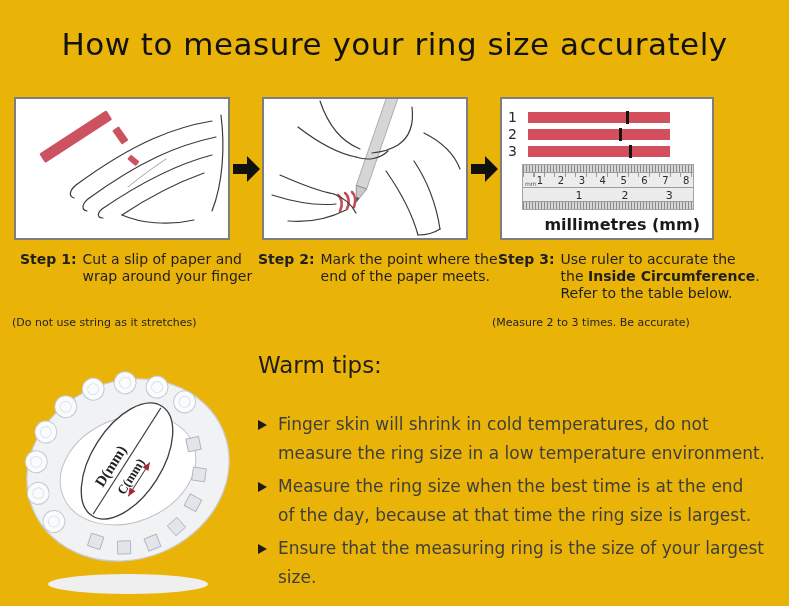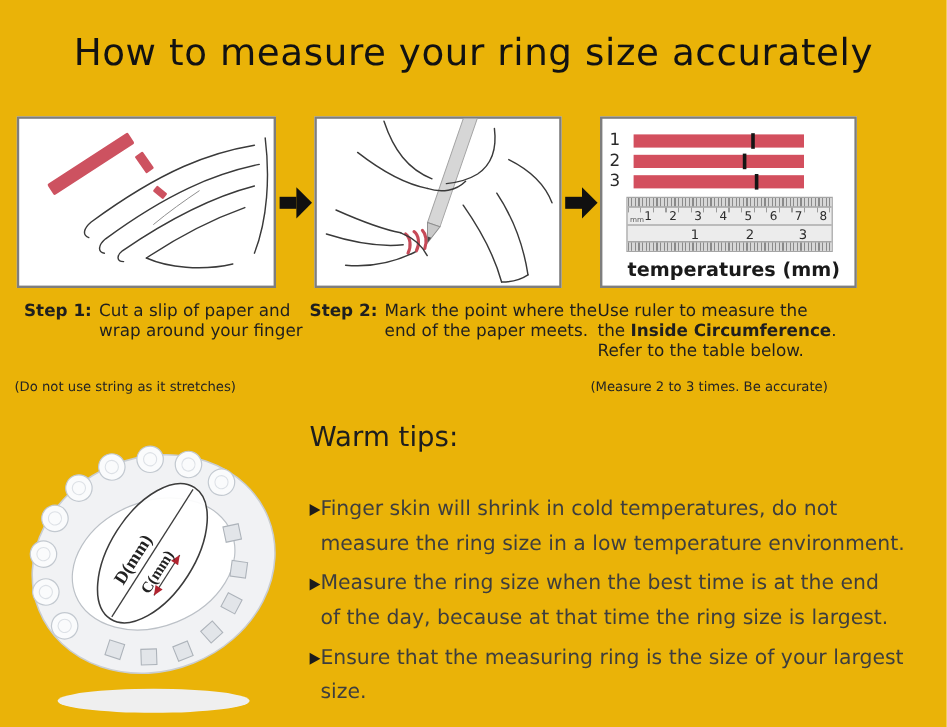--- a/index.html
+++ b/index.html
@@ -49,21 +49,21 @@
     background-image:repeating-linear-gradient(to right,#9b9b9b 0 1px,transparent 1px 7px);background-size:100% 4px;background-repeat:no-repeat;background-position:0 15px;}
   .rnum{position:absolute;transform:translateX(-50%);font-size:10px;color:#2c2c2c;top:2px;font-family:"DejaVu Sans",sans-serif;}
   .rnum.inch{font-size:11px;top:1px;}
   .mm-small{position:absolute;left:2px;top:7px;font-size:6px;color:#555;}
   .unit-label{position:absolute;right:12px;top:116px;font-size:16px;font-weight:700;color:#1a1a1a;white-space:nowrap;}
   
   #ring{position:absolute;left:2px;top:360px;width:248px;height:244px;}
   
   .tips-heading{position:absolute;left:258px;top:352px;font-size:23px;color:#1e1e1e;font-weight:500;}
   .tips{position:absolute;left:258px;top:410px;width:528px;}
-  .tip{display:flex;margin-bottom:4px;font-size:17px;line-height:29px;color:#3e3e3e;}
+  .tip{display:flex;gap:11px;margin-bottom:4px;font-size:17px;line-height:29px;color:#3e3e3e;}
   .tip .tri{flex:0 0 auto;margin-top:10px;width:0;height:0;
     border-left:9px solid #1c1c1c;border-top:5.5px solid transparent;border-bottom:5.5px solid transparent;}
   .tip .txt{white-space:pre-line;}
 </style>
 </head>
 <body>
 
 <div id="canvas">
 
   <div class="title">How to measure your ring size accurately</div>
@@ -160,35 +160,36 @@
         <span class="rnum" style="left:83.8%">7</span>
         <span class="rnum" style="left:96%">8</span>
       </div>
       <div class="in-row">
         <span class="rnum inch" style="left:33%">1</span>
         <span class="rnum inch" style="left:60%">2</span>
         <span class="rnum inch" style="left:86%">3</span>
       </div>
       <div class="tickstrip bottom"></div>
     </div>
-    <div class="unit-label">temperatures (mm)</div>
+    <div class="unit-label">millimetres (mm)</div>
   </div>
 
   <div class="caption" id="cap1">
     <span class="lbl">Step 1:</span>
     <span class="lines">Cut a slip of paper and
 wrap around your finger</span>
   </div>
   <div class="caption" id="cap2">
     <span class="lbl">Step 2:</span>
     <span class="lines">Mark the point where the
 end of the paper meets.</span>
   </div>
   <div class="caption" id="cap3">
-    <span class="lines"><span>Use ruler to measure the</span>
+    <span class="lbl">Step 3:</span>
+    <span class="lines"><span>Use ruler to accurate the</span>
 <span>the</span> <b>Inside Circumference</b><span>.</span>
 <span>Refer to the table below.</span></span>
   </div>
   <div class="note" id="note1">(Do not use string as it stretches)</div>
   <div class="note" id="note3">(Measure 2 to 3 times. Be accurate)</div>
 
   <svg id="ring" viewBox="0 0 248 244">
     <ellipse cx="126" cy="224" rx="80" ry="10" fill="#efefef"></ellipse>
     <g transform="rotate(-22 126 110)">
       <ellipse cx="126" cy="110" rx="103" ry="89" fill="#f1f2f4" stroke="#c9cdd2" stroke-width="1.3"></ellipse>

